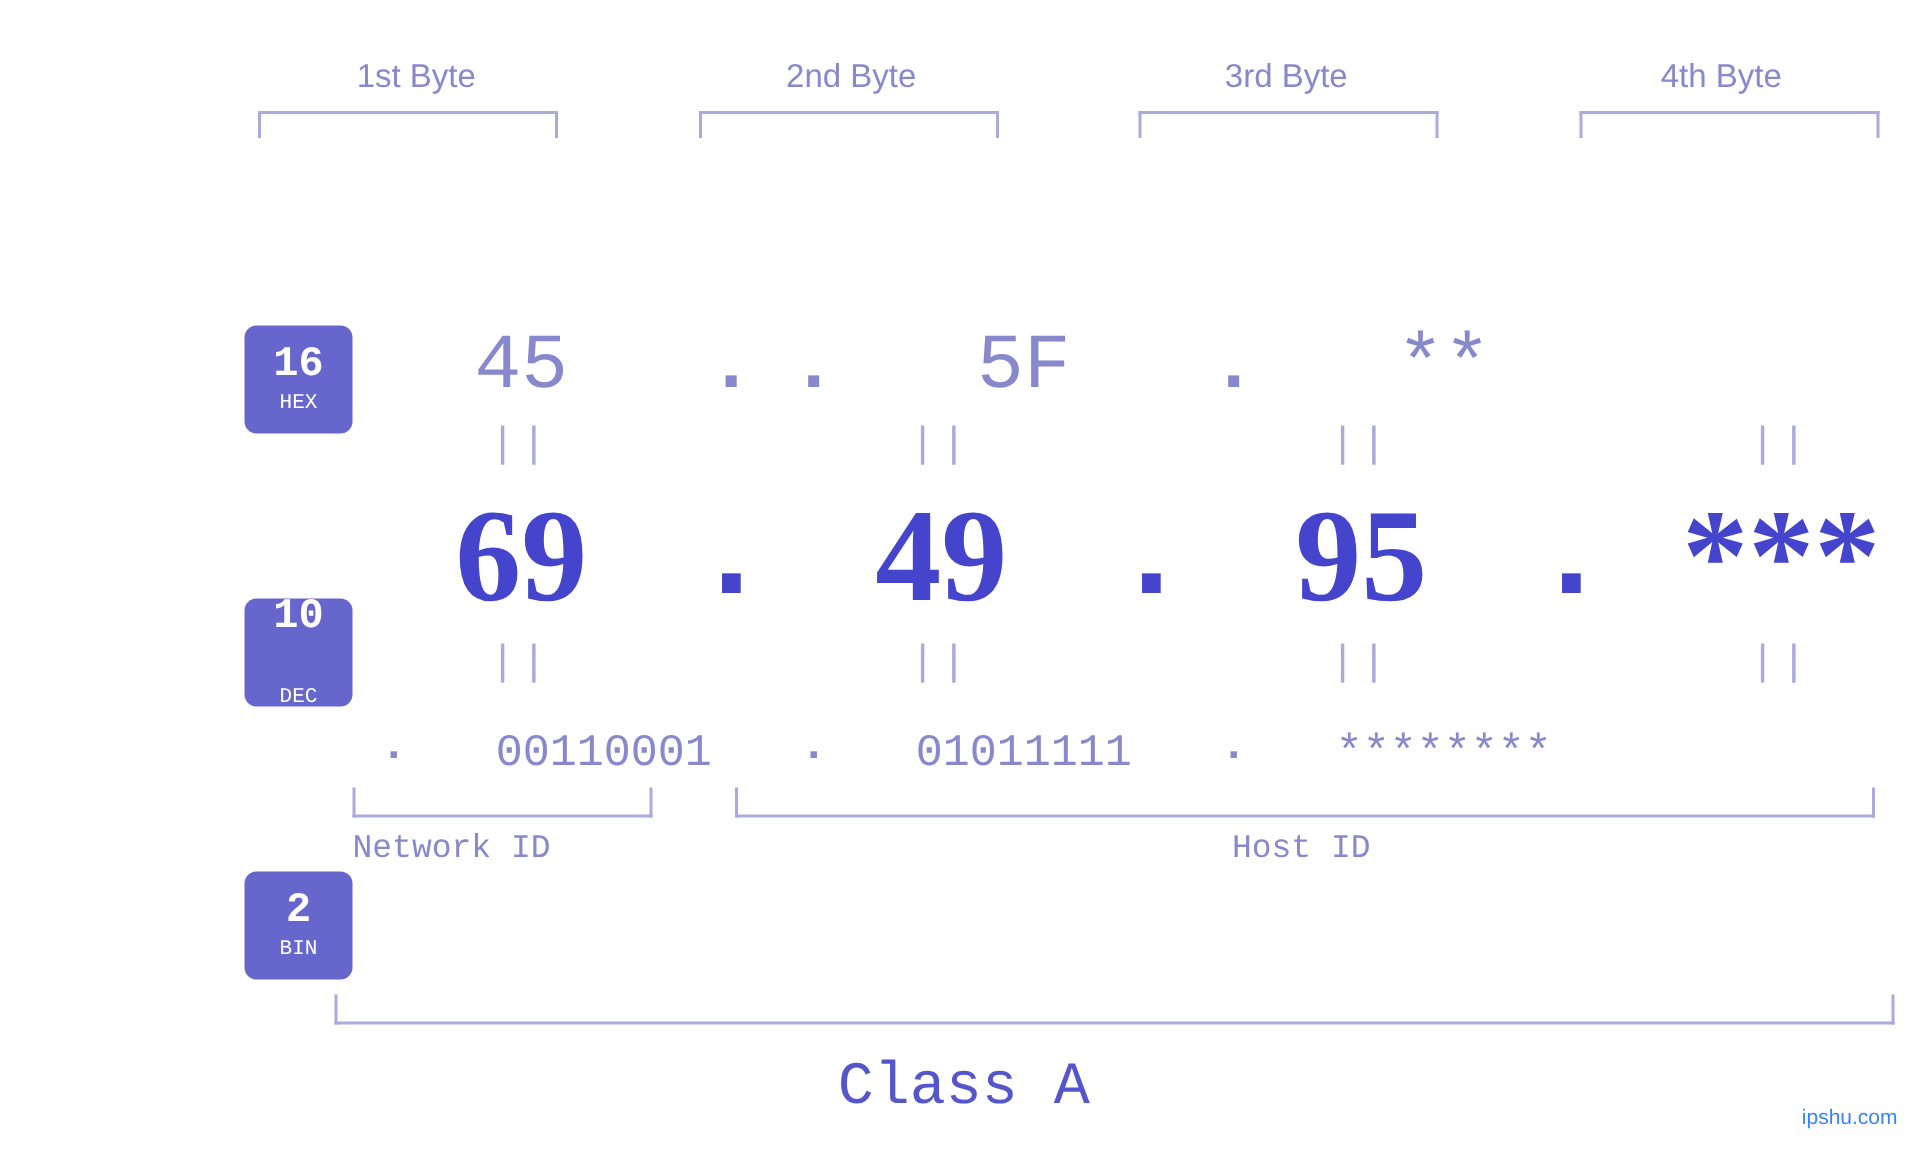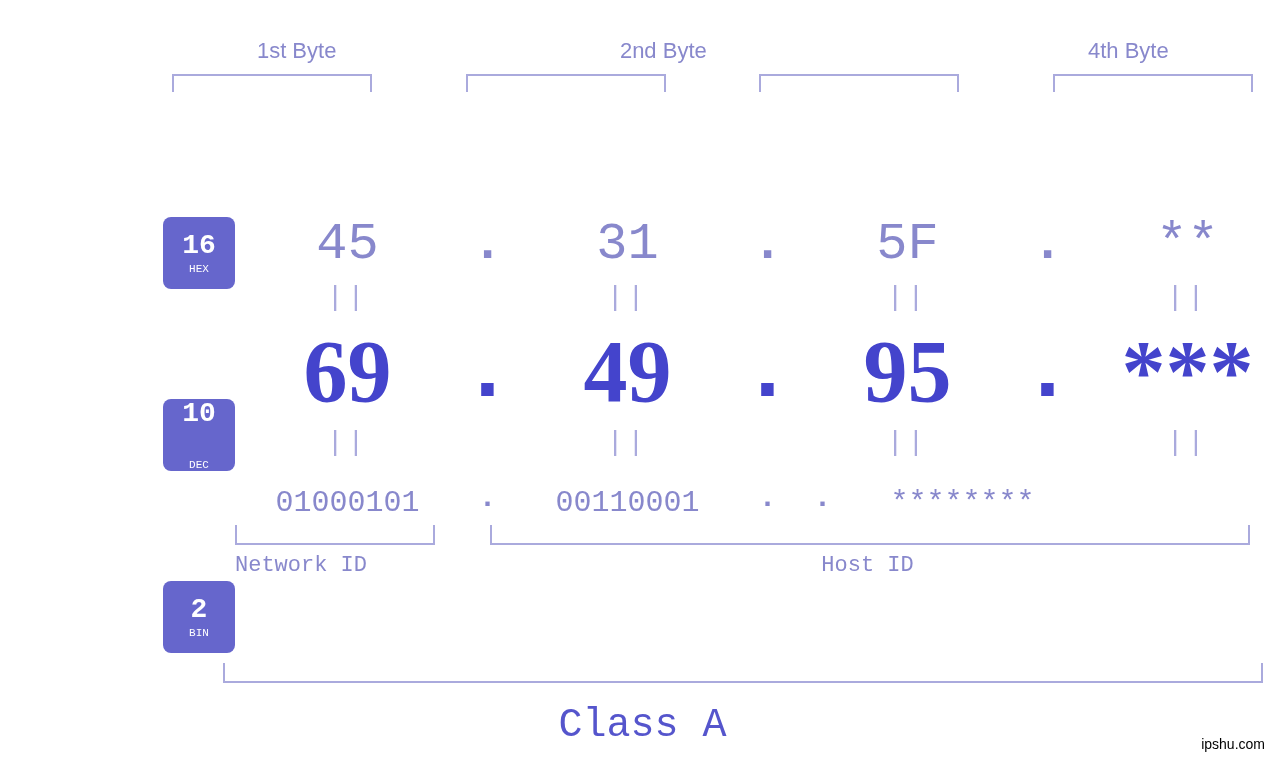--- a/index.html
+++ b/index.html
@@ -81,21 +81,21 @@
       display: flex;
       flex-direction: column;
       align-items: center;
       justify-content: center;
       font-size: 28px;
       font-weight: bold;
       line-height: 1.1;
     }
 
     .badge .base-label {
-      font-size: 11px;
+      font-size: 14px;
       font-weight: normal;
       margin-top: 2px;
     }
 
     .badge-hex { margin-top: 110px; }
     .badge-dec { margin-top: 110px; gap: 28px; }
     .badge-bin { margin-top: 110px; }
 
     
     .values-grid {
@@ -219,21 +219,21 @@
       color: #5555cc;
       font-family: 'Courier New', Courier, monospace;
       margin-top: 15px;
     }
 
     .watermark {
       position: absolute;
       bottom: 15px;
       right: 20px;
       font-size: 14px;
-      color: #000000;
+      color: #3b82f6;
       font-family: Arial, sans-serif;
     }
 
     
     .bin-bottom-brackets {
       display: flex;
       width: 1100px;
       margin-top: 5px;
       align-items: flex-start;
     }
@@ -261,20 +261,21 @@
 </head>
 <body>
 
 <div class="main-container">
 
   <div class="byte-headers">
     <div class="byte-header cell">1st Byte</div>
     <div style="width:55px"></div>
     <div class="byte-header cell">2nd Byte</div>
     <div style="width:55px"></div>
+    <div class="byte-header cell">3rd Byte</div>
     <div style="width:55px"></div>
     <div class="byte-header cell">4th Byte</div>
   </div>
 
   <div class="bracket-row">
     <div class="bracket" style="width:200px"></div>
     <div style="width:55px"></div>
     <div class="bracket" style="width:200px"></div>
     <div style="width:55px"></div>
     <div class="bracket" style="width:200px"></div>
@@ -301,23 +302,20 @@
 
     <div class="values-grid">
 
       <div class="values-row hex-row">
         <div class="cell">
           <span class="hex-value">45</span>
         </div>
         <div class="dot-cell">
           <span class="hex-dot">.</span>
         </div>
-        <div class="cell">
-          <span class="hex-value">31</span>
-        </div>
         <div class="dot-cell">
           <span class="hex-dot">.</span>
         </div>
         <div class="cell">
           <span class="hex-value">5F</span>
         </div>
         <div class="dot-cell">
           <span class="hex-dot">.</span>
         </div>
         <div class="cell">
@@ -379,31 +377,31 @@
         <div class="cell">
           <span class="sep-symbol">||</span>
         </div>
         <div class="dot-cell"></div>
         <div class="cell">
           <span class="sep-symbol">||</span>
         </div>
       </div>
 
       <div class="values-row bin-row">
-        <div class="cell">
-          <span class="bin-value">01000101</span>
-        </div>
         <div class="dot-cell">
           <span class="bin-dot">.</span>
         </div>
         <div class="cell">
           <span class="bin-value">00110001</span>
         </div>
         <div class="dot-cell">
           <span class="bin-dot">.</span>
+        </div>
+        <div class="cell">
+          <span class="bin-value">01011111</span>
         </div>
         <div class="dot-cell">
           <span class="bin-dot">.</span>
         </div>
         <div class="cell">
           <span class="bin-value">********</span>
         </div>
       </div>
 
       <div class="bin-bottom-brackets">

